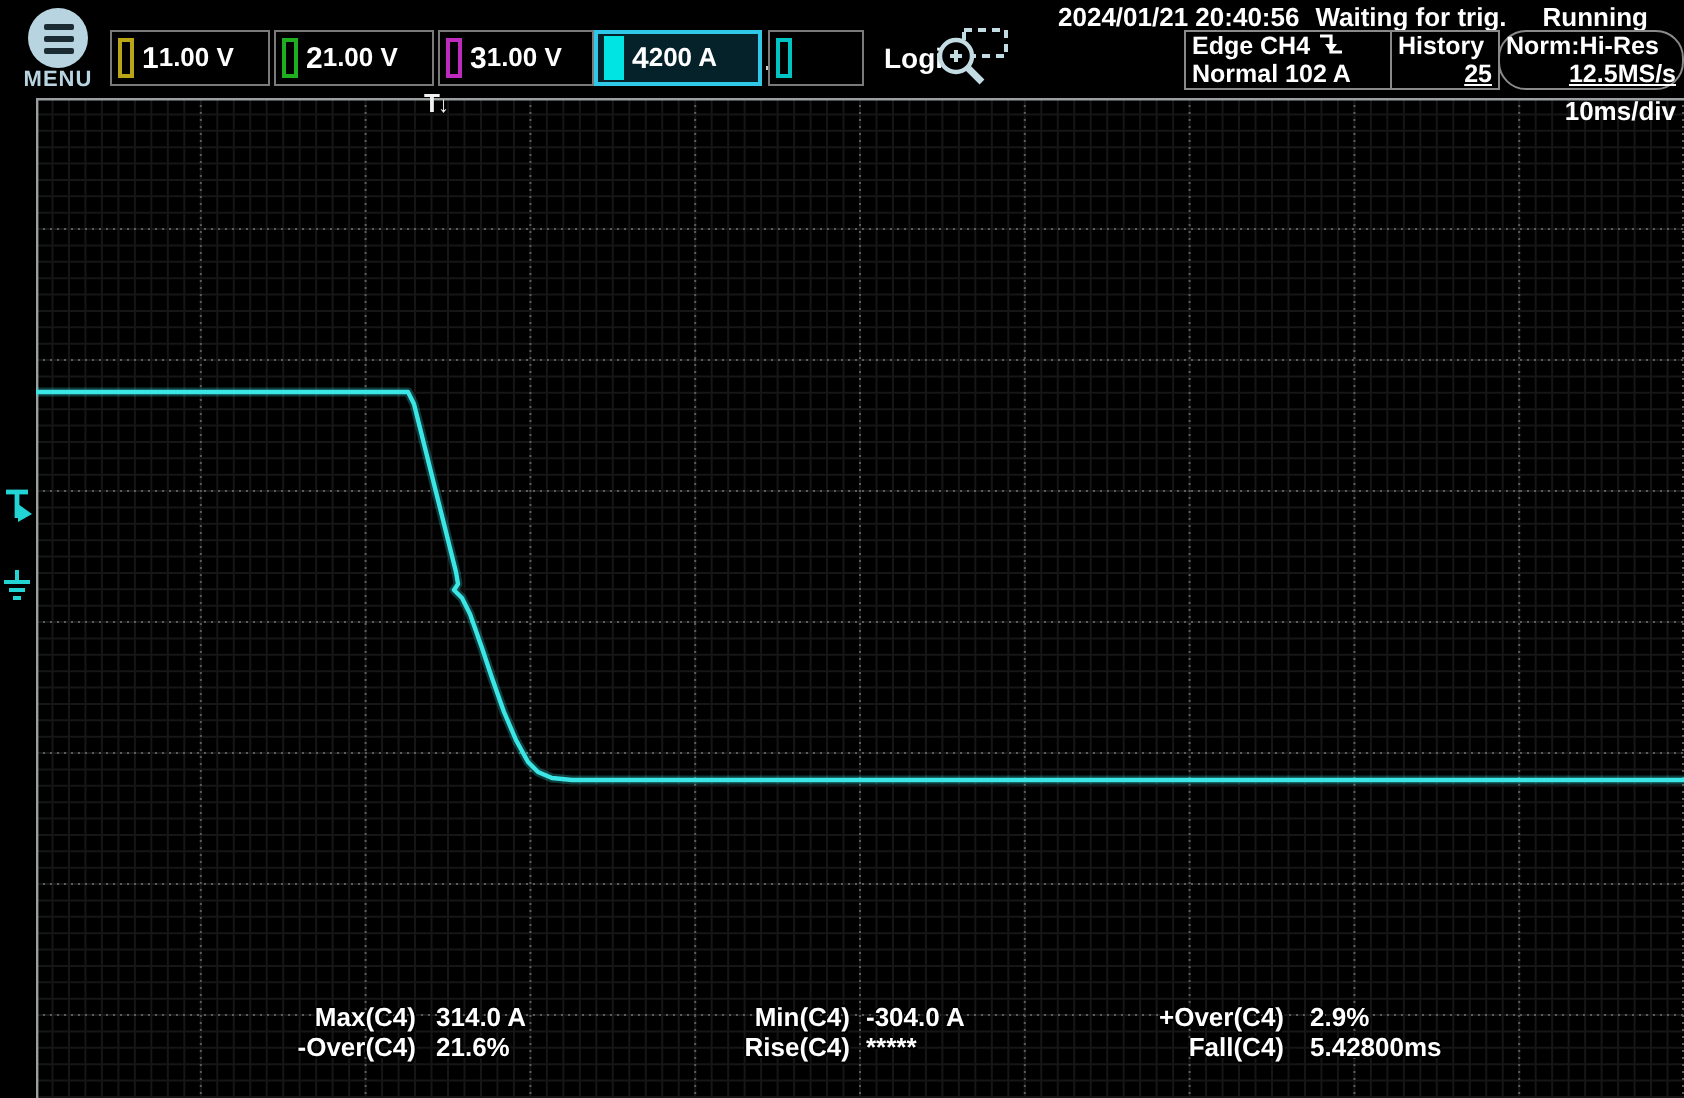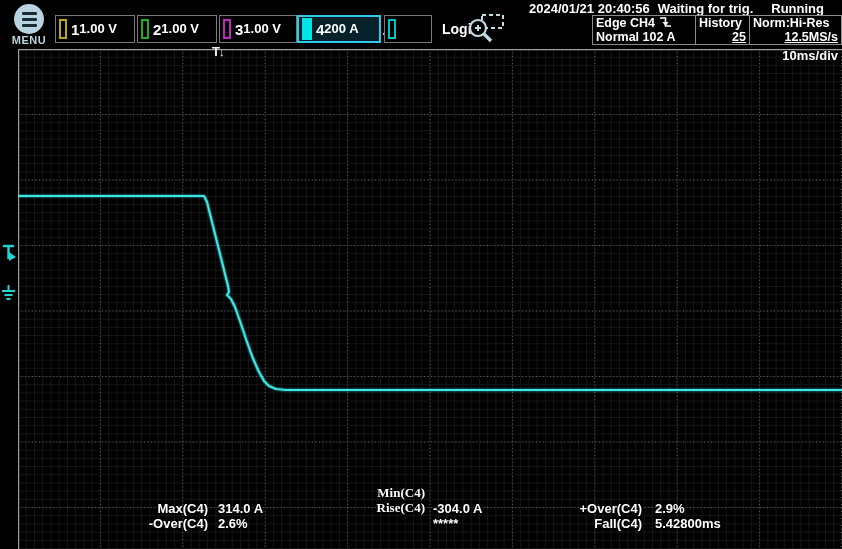--- a/index.html
+++ b/index.html
@@ -29,35 +29,35 @@
   #logic-box .chip{border-color:#00c4c4;}
   #logic-box .val{font-size:14px;font-weight:bold;margin-left:6px;}
   
   #statusline{left:529px;top:1px;width:295px;height:14px;display:flex;font-size:13px;font-weight:bold;white-space:nowrap;}
   #statusline .dt{margin-right:8px;}
   #statusline .run{margin-left:auto;text-align:center;}
   .infobox{top:15px;height:30px;border:1px solid #8a8a8a;box-sizing:border-box;background:#000;
       font-size:12.5px;font-weight:bold;line-height:14px;padding:0 3px;white-space:nowrap;}
   #trig-box{left:592px;width:104px;}
   #hist-box{left:695px;width:55px;}
-  #acq-box{left:749px;width:93px;}
+  #acq-box{left:749px;width:93px;border-radius:14px;}
   .r{text-align:right;text-decoration:underline;}
   
   #grat{left:18px;top:49px;}
   #timebase{top:48px;right:4px;font-size:13px;font-weight:bold;z-index:5;}
   #trigpos{left:212px;top:44px;z-index:5;font-size:13px;font-weight:bold;color:#f2f2f2;}
   #trigpos .arr{font-size:11px;margin-left:-1px;}
   #leftmarkers{left:0;top:230px;z-index:5;}
   
   .meas{z-index:6;font-size:13px;font-weight:bold;line-height:15px;white-space:nowrap;
       text-shadow:1px 0 #000,-1px 0 #000,0 1px #000,0 -1px #000,1px 1px #000;}
   .mlabel{text-align:right;}
   #mcol1l{left:108px;top:501px;width:100px;}
   #mcol1v{left:218px;top:501px;}
-  #mcol2l{left:325px;top:485px;width:100px;font-family:Liberation Serif, serif;}
+  #mcol2l{left:325px;top:501px;width:100px;}
   #mcol2v{left:433px;top:501px;}
   #mcol3l{left:542px;top:501px;width:100px;}
   #mcol3v{left:655px;top:501px;}
   #zoomsearch{left:466px;top:12px;cursor:pointer;}
 </style>
 </head>
 <body>
 
 <div id="menu-btn" class="abs">
   <div id="menu-circle">
@@ -354,21 +354,21 @@
     <line x1="6.5" y1="69" x2="10.5" y2="69" stroke="#22d4d4" stroke-width="2"></line>
   </g>
 </svg>
 
 <div id="mcol1l" class="abs meas mlabel">
   <div>Max(C4)</div>
   <div>-Over(C4)</div>
 </div>
 <div id="mcol1v" class="abs meas">
   <div>314.0 A</div>
-  <div>2.6%</div>
+  <div>21.6%</div>
 </div>
 <div id="mcol2l" class="abs meas mlabel">
   <div>Min(C4)</div>
   <div>Rise(C4)</div>
 </div>
 <div id="mcol2v" class="abs meas">
   <div>-304.0 A</div>
   <div>*****</div>
 </div>
 <div id="mcol3l" class="abs meas mlabel">

